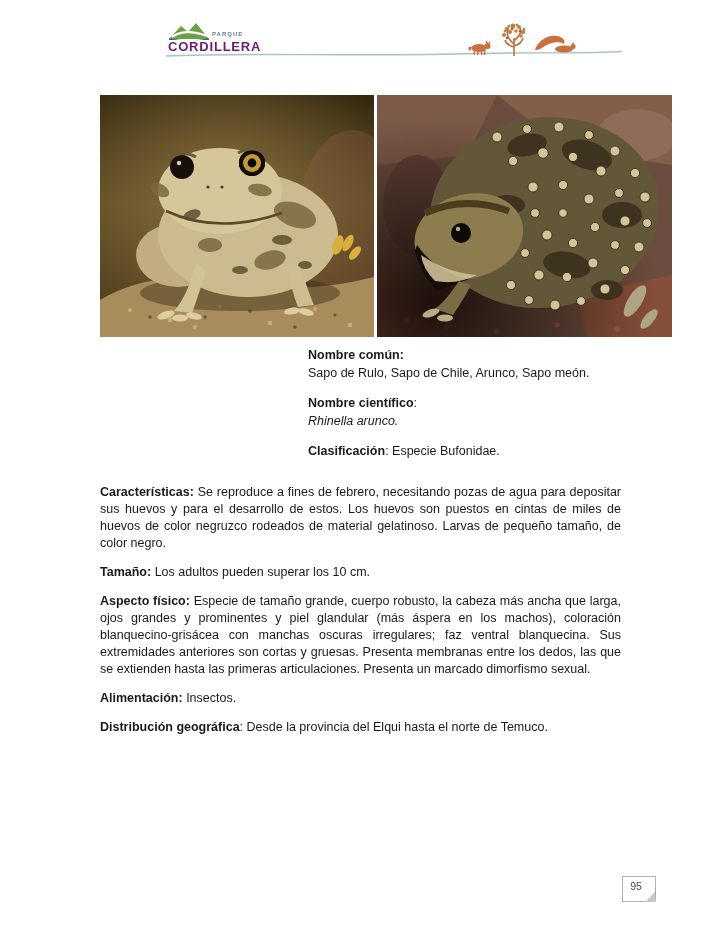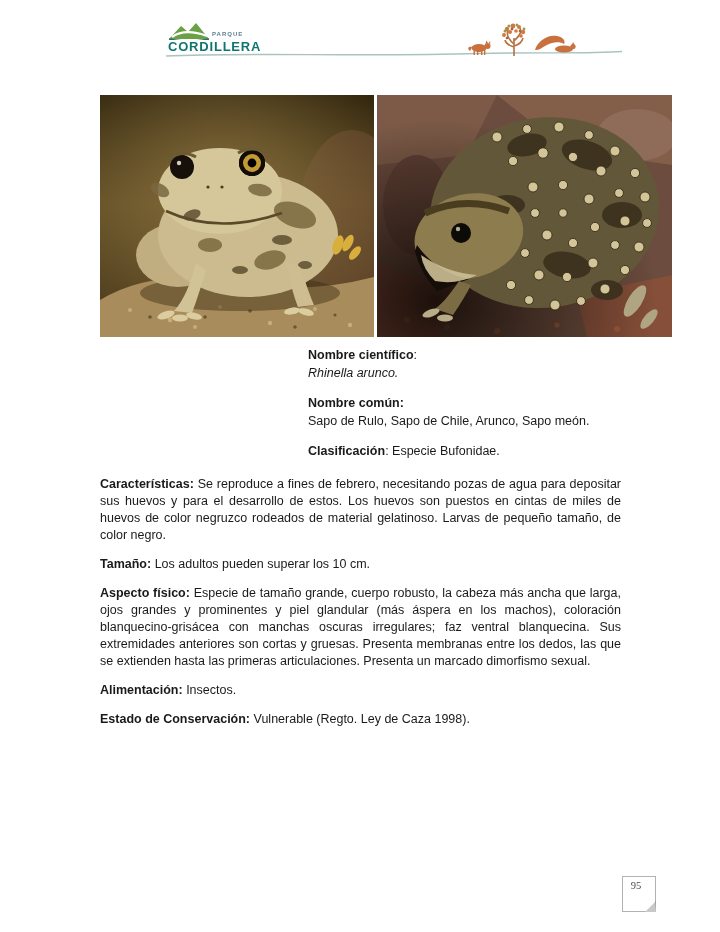--- a/index.html
+++ b/index.html
@@ -12,21 +12,21 @@
 
   
   .logo { position:absolute; left:168px; top:22px; width:120px; }
   .logo .mountain { position:absolute; left:0; top:0; }
   .logo .park-word {
     position:absolute; left:44px; top:9px; font-size:6px; font-weight:bold;
     letter-spacing:1px; color:#5d7d90;
   }
   .logo .park-name {
     position:absolute; left:0; top:17px; font-size:13px; font-weight:bold;
-    letter-spacing:0.8px; color:#0f766e;
+    letter-spacing:0.8px; color:#701a75;
   }
   .header-rule-decor { position:absolute; left:158px; top:20px; }
 
   
   .page-title {
     position:absolute; left:100px; top:72px; font-size:22px; font-weight:bold;
     letter-spacing:0.4px; color:#6d28d9;margin-top:24px;
   }
 
   
@@ -38,27 +38,27 @@
   .names { position:absolute; left:308px; top:347px; width:330px; font-size:12.5px; line-height:17.5px; }
   .names p { margin:0 0 13px 0; }
   .names b { font-weight:bold; }
   .names i { font-style:italic; }
 
   
   .content {
     position:absolute; left:100px; top:476px; width:521px;
     font-size:12.5px; line-height:17px; text-align:justify;
   }
-  .content p { margin:0 0 12px 0; }
+  .content p { margin:8px 0 12px 0; }
   .content b { font-weight:bold; }
 
   
   .page-box {
-    position:absolute; left:622px; top:876px; width:34px; height:36px;
-    background:#fff; border:1px solid #b2b2b2;font-family:Liberation Serif, serif;
+    position:absolute; left:622px; top:876px; width:34px; height:26px;
+    background:#fff; border:1px solid #b2b2b2;
   }
   .page-box .num {
     position:absolute; left:0; right:6px; top:3px; text-align:center;
     font-size:10.5px; color:#4a4a4a;
   }
   .page-box .fold {
     position:absolute; right:-1px; bottom:-1px; width:0; height:0;
     border-left:11px solid transparent; border-bottom:11px solid #c9c9c9;
   }
   .page-box .fold-edge {
@@ -317,38 +317,38 @@
         <g fill="#b0a582">
           <ellipse cx="258" cy="206" rx="7" ry="18" transform="rotate(32 258 206)"></ellipse>
           <ellipse cx="272" cy="224" rx="5" ry="12" transform="rotate(40 272 224)"></ellipse>
         </g>
       </svg>
     </div>
   </div>
 
   <div class="names">
     <p>
+      <b>Nombre común:</b><br>
+      <span>Sapo de Rulo, Sapo de Chile, Arunco, Sapo meón.</span>
+    </p>
+    <p>
       <b>Nombre científico</b><span>:</span><br>
       <i>Rhinella arunco.</i>
-    </p>
-    <p>
-      <b>Nombre común:</b><br>
-      <span>Sapo de Rulo, Sapo de Chile, Arunco, Sapo meón.</span>
     </p>
     <p>
       <b>Clasificación</b><span>: Especie Bufonidae.</span>
     </p>
   </div>
 
   <div class="content">
     <p><b>Características:</b> <span>Se reproduce a fines de febrero, necesitando pozas de agua para depositar sus huevos y para el desarrollo de estos. Los huevos son puestos en cintas de miles de huevos de color negruzco rodeados de material gelatinoso. Larvas de pequeño tamaño, de color negro.</span></p>
     <p><b>Tamaño:</b> <span>Los adultos pueden superar los 10 cm.</span></p>
     <p><b>Aspecto físico:</b> <span>Especie de tamaño grande, cuerpo robusto, la cabeza más ancha que larga, ojos grandes y prominentes y piel glandular (más áspera en los machos), coloración blanquecino-grisácea con manchas oscuras irregulares; faz ventral blanquecina. Sus extremidades anteriores son cortas y gruesas. Presenta membranas entre los dedos, las que se extienden hasta las primeras articulaciones. Presenta un marcado dimorfismo sexual.</span></p>
     <p><b>Alimentación:</b> <span>Insectos.</span></p>
-    <p><b>Estado de Conservación:</b> <span>Vulnerable (Regto. Ley de Caza 1998).</span></p>
+    <p><b>Distribución geográfica</b><span>: Desde la provincia del Elqui hasta el norte de Temuco.</span></p>
   </div>
 
   <div class="page-box">
     <div class="num">95</div>
     <div class="fold"></div>
     <div class="fold-edge"></div>
   </div>
 
 </div>
 

